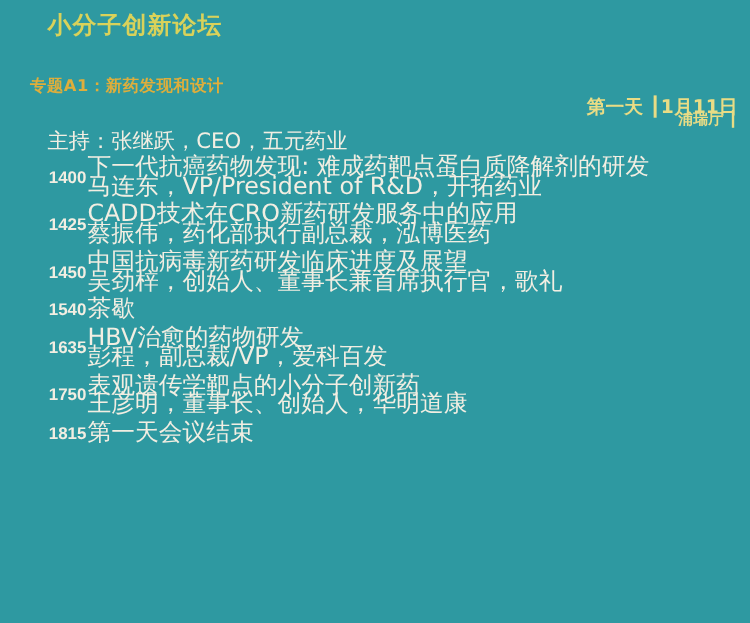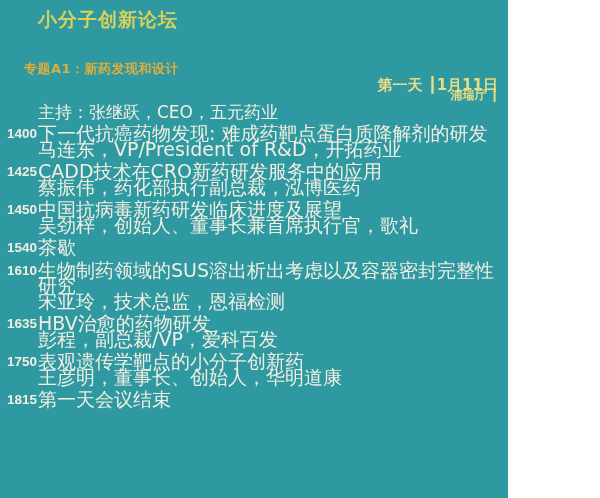--- a/index.html
+++ b/index.html
@@ -4,21 +4,21 @@
 <style>
   html, body {
     margin: 0;
     padding: 0;
   }
   body {
     font-family: "DejaVu Sans", "Liberation Sans", sans-serif;
   }
   .page {
     position: relative;
-    width: 508px;
+    width: 600px;
     height: 498px;
     overflow: hidden;
     background: var(--background, #2E99A1);
   }
   .forum-title {
     position: absolute;
     left: 38px;
     top: 7px;
     font-size: 19px;
     font-weight: bold;
@@ -58,22 +58,23 @@
     color: var(--body-text-color, #F2EEE2);
   }
   .schedule {
     position: absolute;
     left: 0;
     right: 0;
     top: 126px;
   }
   .row {
     display: flex;
-    align-items: flex-start;
+    align-items: center;
     margin-bottom: 7px;
+    margin-left: 32px;
   }
   .time {
     flex: none;
     width: 31px;
     padding-left: 7px;
     font-family: "Liberation Sans", sans-serif;
     font-weight: bold;
     font-size: 13.5px;
     line-height: 15.5px;
     color: var(--body-text-color, #F2EEE2);
@@ -124,27 +125,20 @@
 
 
   <div class="row">
     <span class="time">1540</span>
     <span class="content">
       <span class="talk-title">茶歇</span>
 
     </span>
   </div>
 
-  <div class="row">
-    <span class="time">1610</span>
-    <span class="content">
-      <span class="talk-title">生物制药领域的SUS溶出析出考虑以及容器密封完整性研究</span>
-      <span class="talk-speaker">宋亚玲，技术总监，恩福检测</span>
-    </span>
-  </div>
 
   <div class="row">
     <span class="time">1635</span>
     <span class="content">
       <span class="talk-title">HBV治愈的药物研发</span>
       <span class="talk-speaker">彭程，副总裁/VP，爱科百发</span>
     </span>
   </div>
 
 

